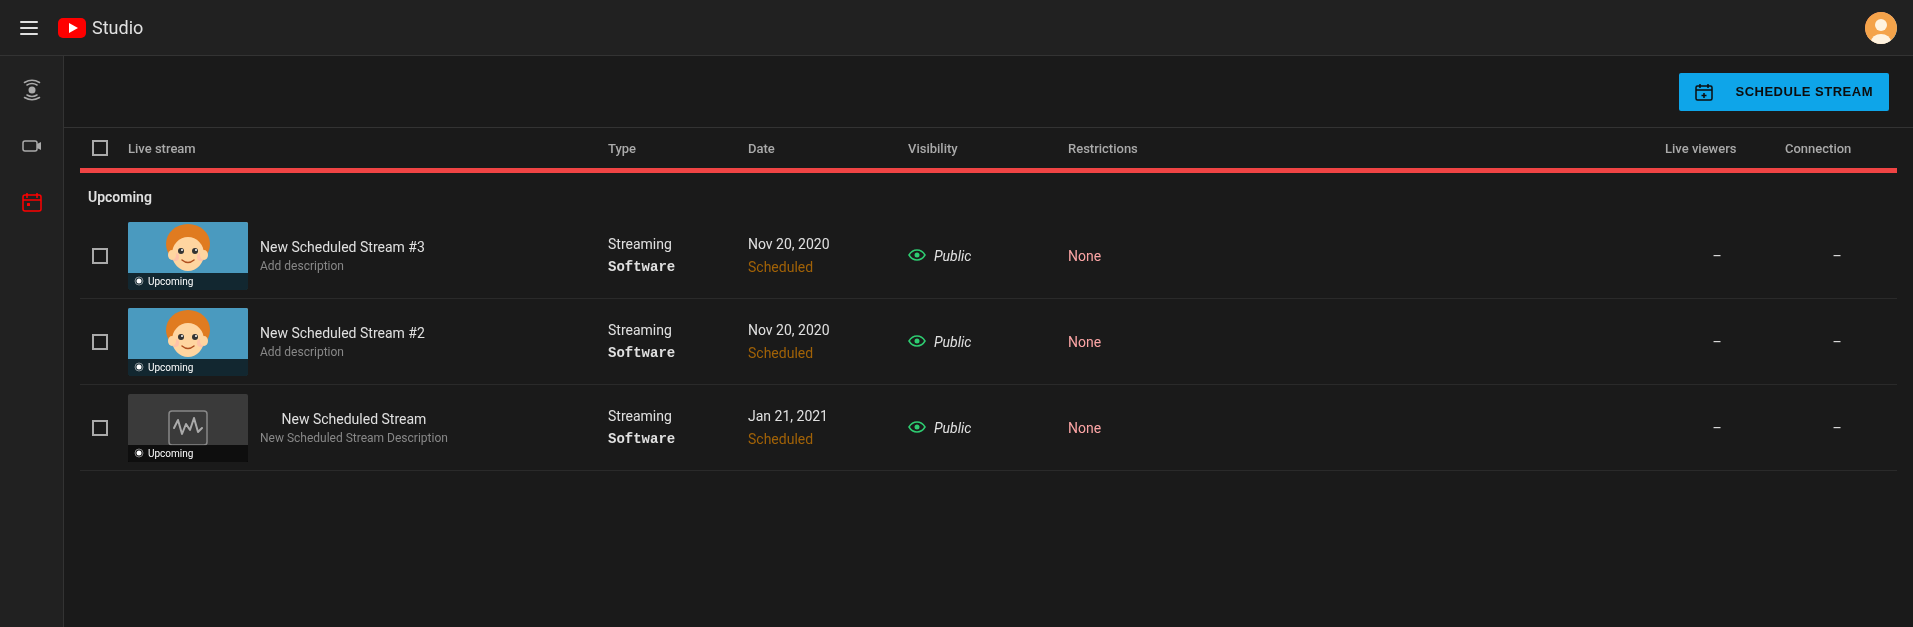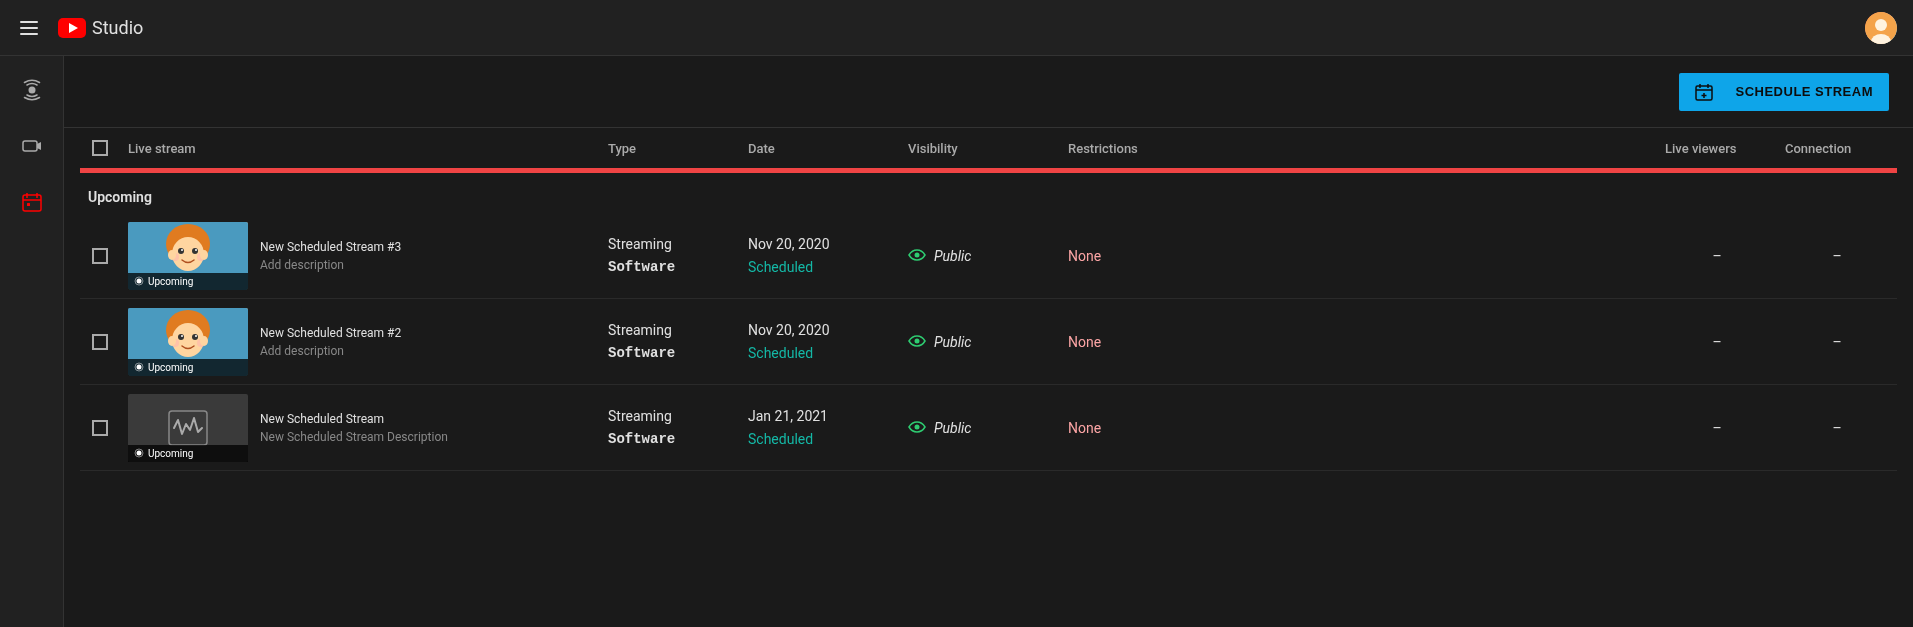--- a/index.html
+++ b/index.html
@@ -235,21 +235,22 @@
       align-items: center;
       gap: 4px;
     }
     .stream-info {
       display: flex;
       flex-direction: column;
       gap: 4px;
     }
     .stream-title {
       color: #e0e0e0;
-      font-size: 12px;
+      font-size: 14px;
+      text-align: center;
     }
     .stream-desc {
       color: #888;
       font-size: 12px;
     }
     .type-cell {
       padding: 0 8px;
       line-height: 1.6;
     }
     .type-main {
@@ -261,21 +262,21 @@
       font-family: Liberation Mono, monospace;
     }
     .date-cell {
       padding: 0 8px;
       line-height: 1.6;
     }
     .date-main {
       color: #e0e0e0;
     }
     .date-sub {
-      color: #14b8a6;
+      color: #a16207;
     }
     .visibility-cell {
       padding: 0 8px;
       display: flex;
       align-items: center;
       gap: 8px;
       font-style: italic;
     }
     .eye-icon {
       color: #2ecc71;

